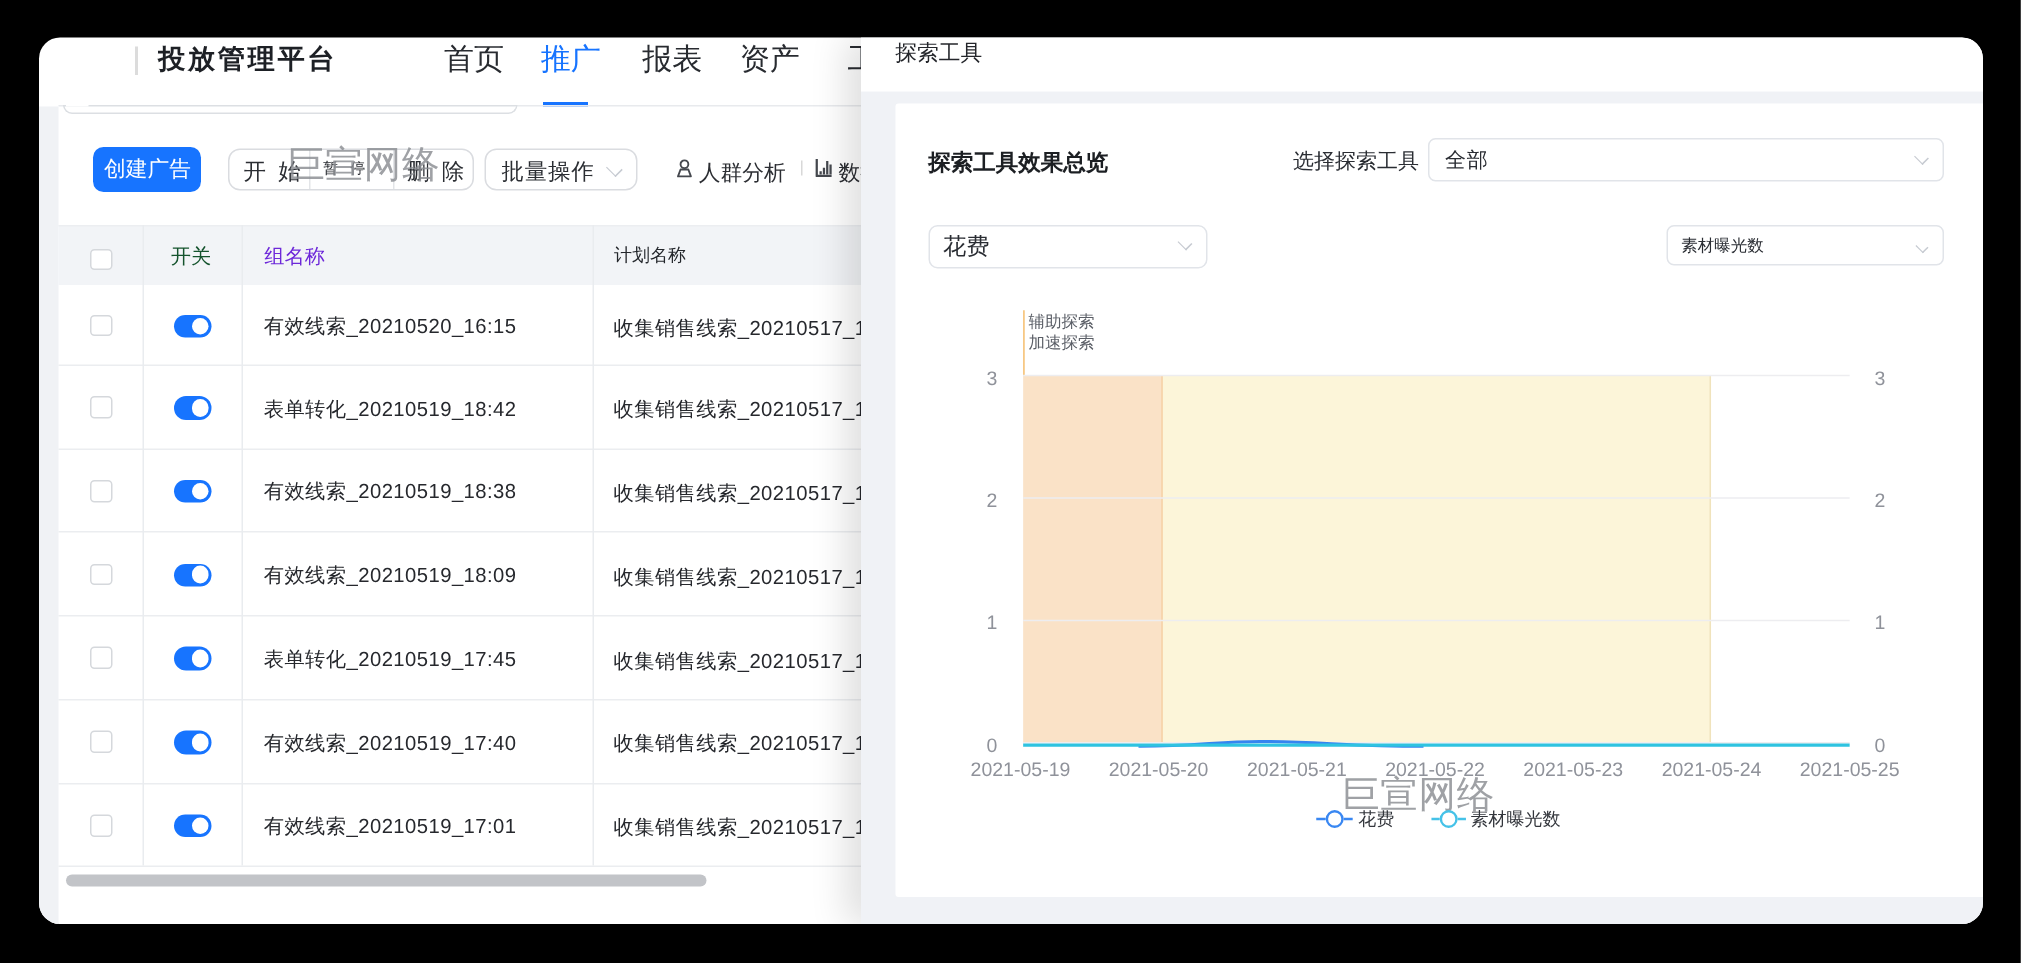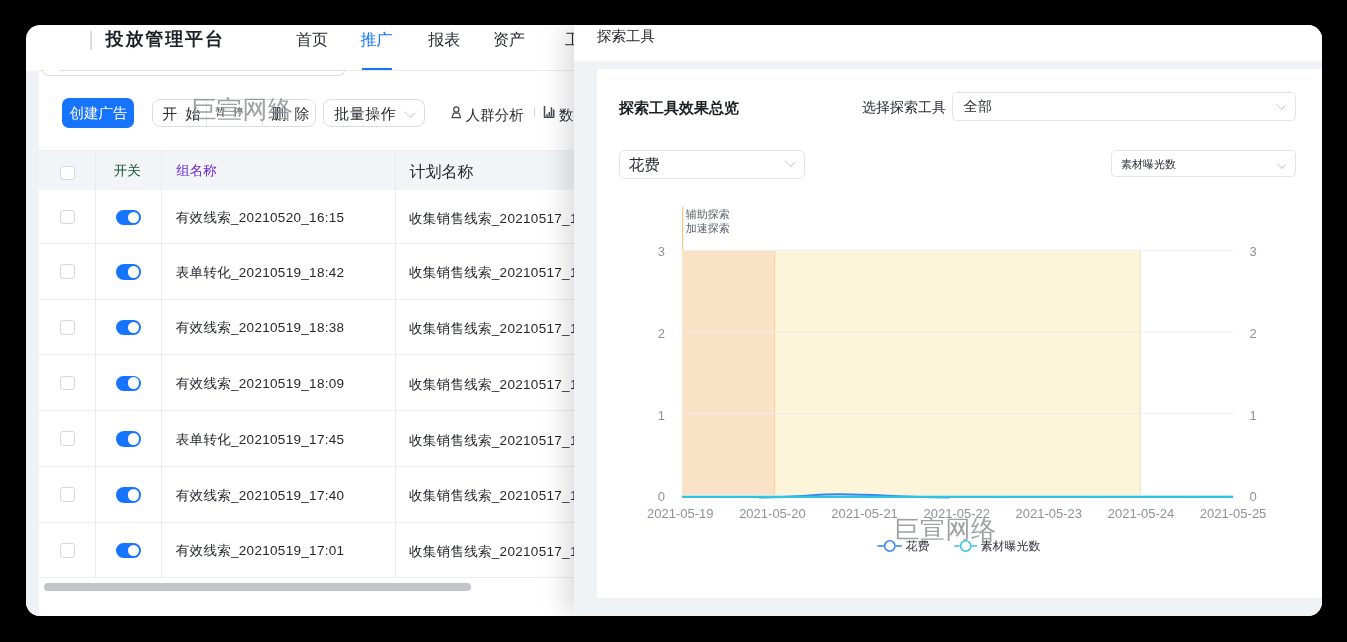--- a/index.html
+++ b/index.html
@@ -1,20 +1,20 @@
 <!DOCTYPE html>
 <html><head><meta charset="utf-8">
 <style>
 *{margin:0;padding:0;box-sizing:border-box}
 html,body{width:1347px;height:642px;background:#000;font-family:"Liberation Sans",sans-serif;position:relative;overflow:hidden}
 .abs{position:absolute}
 .window{position:absolute;left:26px;top:25px;width:1296px;height:591px;background:#fff;border-radius:14px;overflow:hidden}
 .hline{position:absolute;background:#e8eaed;height:1px}
 .vline{position:absolute;background:#e9ecef;width:1px}
-.navitem{position:absolute;top:7px;height:16px;line-height:16px;font-size:16px;color:#282b30}
+.navitem{position:absolute;top:7px;height:16px;line-height:16px;font-size:20px;color:#282b30}
 .btn{position:absolute;border:1px solid #dadce0;border-radius:8px;background:#fff;font-size:14px;color:#2b2e33}
 .wm{position:absolute;font-size:25px;color:#8a8d92;opacity:.82;letter-spacing:.5px;white-space:nowrap}
 .cb{position:absolute;width:14.8px;height:14.8px;border:1px solid #d5d8dc;border-radius:3px;background:#fff}
 .toggle{position:absolute;width:25.5px;height:15.5px;border-radius:8px;background:#1774ff}
 .toggle i{position:absolute;right:1.8px;top:1.9px;width:11.8px;height:11.8px;border-radius:50%;background:#fff}
 .rowtxt{position:absolute;font-size:13.5px;color:#26282d;white-space:nowrap;letter-spacing:0.3px}
 .sel{position:absolute;border:1px solid #e1e4e9;border-radius:4px;background:#fff;font-size:13px;color:#2a2d33}
 .sel span{position:absolute;left:15px;top:50%;transform:translateY(-50%)}
 .caret{position:absolute;width:10px;height:10px}
 .caret::before{content:"";position:absolute;left:1px;top:-2px;width:7px;height:7px;border-right:1.3px solid #c6cad1;border-bottom:1.3px solid #c6cad1;transform:rotate(45deg) scale(1,.75)}
@@ -59,21 +59,21 @@
       <path d="M1.5 1 L1.5 12.3 M0.8 12.3 L11.4 12.3" fill="none" stroke="#45484e" stroke-width="1.5"></path>
       <path d="M4.1 9.2 L4.1 11.4 M6.3 6.9 L6.3 11.4 M8.5 2.3 L8.5 11.4 M10.7 4.6 L10.7 11.4" fill="none" stroke="#45484e" stroke-width="1.5"></path>
     </svg>
   <div class="abs" style="left:533px;top:81px;font-size:14.5px;color:#2c2e33">数据</div>
   <div class="wm" style="left:165.5px;top:67.8px">巨宣网络</div>
 
   <div class="abs" style="left:12.7px;top:125px;width:535.6px;height:39.9px;background:#f2f4f7;border-top:1px solid #eceef1"></div>
   <div class="cb" style="left:34.1px;top:140.7px"></div>
   <div class="abs" style="left:87.8px;top:136.8px;font-size:13.5px;font-weight:400;color:#14532d">开关</div>
   <div class="abs" style="left:150.2px;top:136.8px;font-size:13.5px;font-weight:500;color:#6d28d9">组名称</div>
-  <div class="abs" style="left:383.4px;top:136.8px;font-size:16px;font-weight:500;color:#23262b">计划名称</div>
+  <div class="abs" style="left:383.4px;top:136.8px;font-size:12px;font-weight:500;color:#23262b">计划名称</div>
   <div id="rows">
       <div class="hline" style="left:12.7px;top:217.6px;width:535.6px;background:#ebedf0"></div>
       <div class="cb" style="left:34.1px;top:184.65px"></div>
       <div class="toggle" style="left:89.7px;top:184.65px">
         <i></i>
       </div>
       <div class="rowtxt" style="left:149.8px;top:184.15px">有效线索_20210520_16:15</div>
       <div class="rowtxt" style="left:383px;top:184.85px">收集销售线索_20210517_16:12</div>
   <div class="hline" style="left:12.7px;top:273.7px;width:535.6px;background:#ebedf0"></div>
       <div class="cb" style="left:34.1px;top:239.05px"></div>

